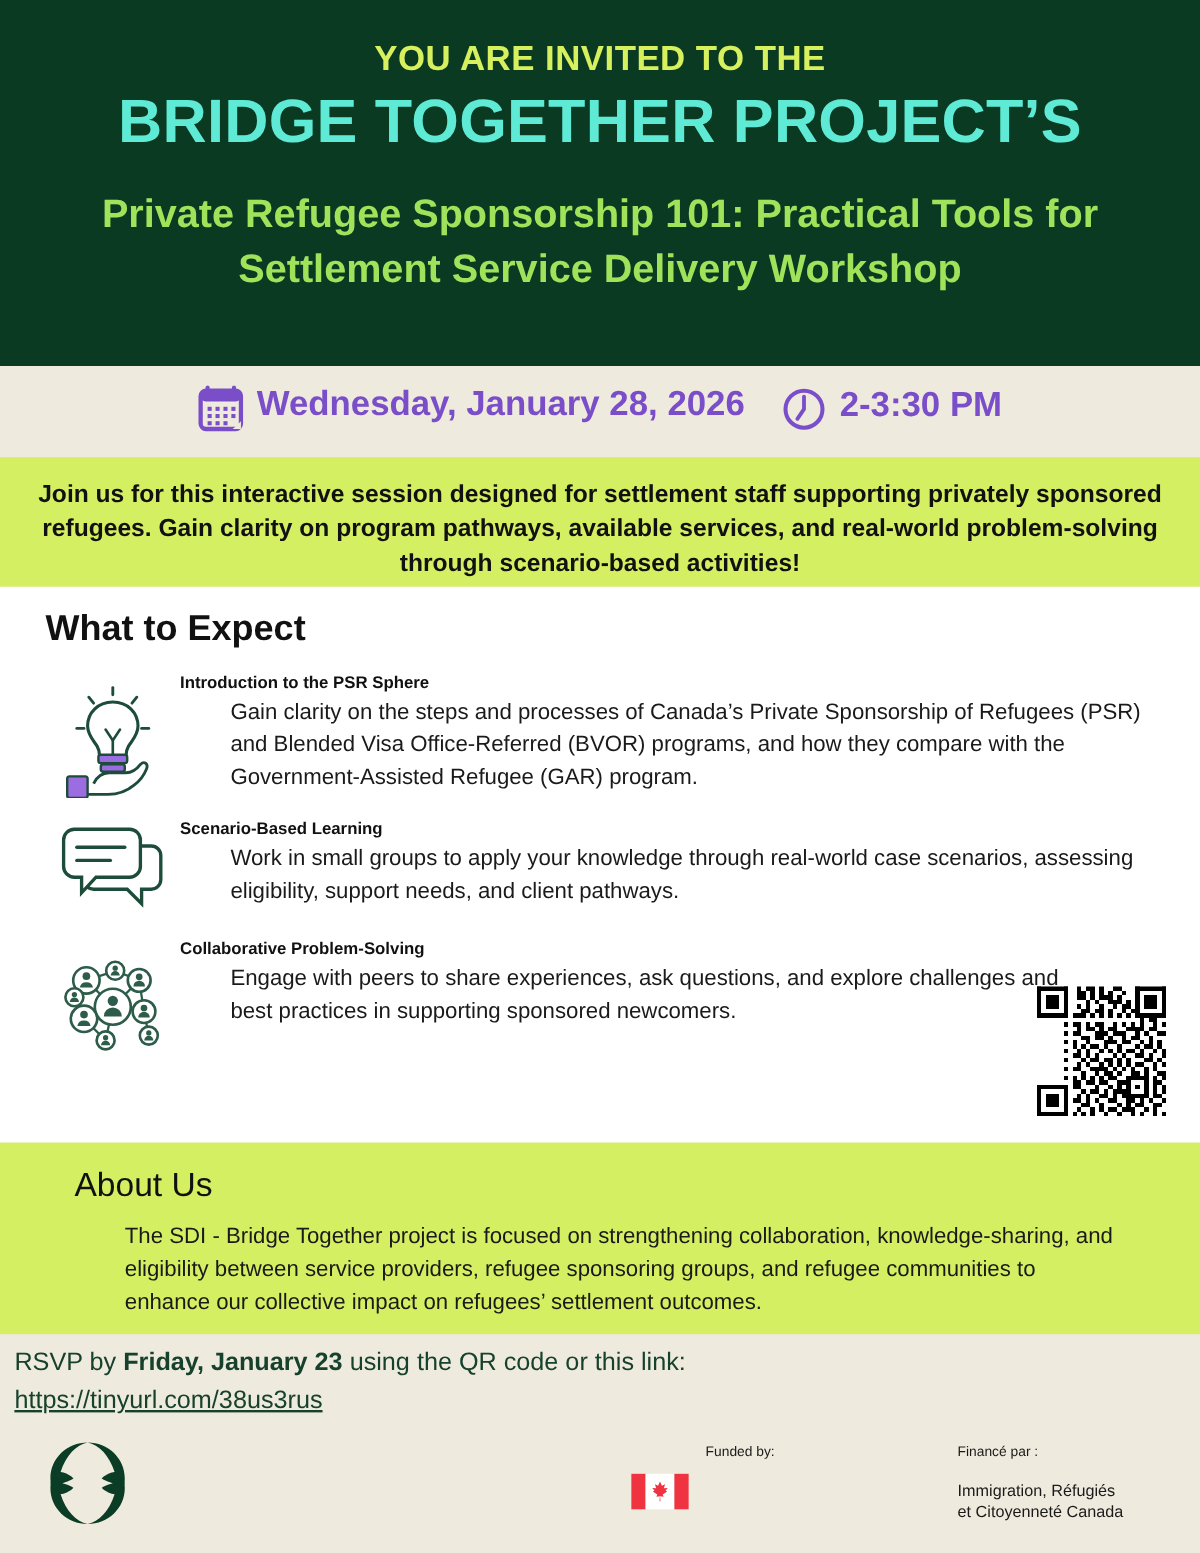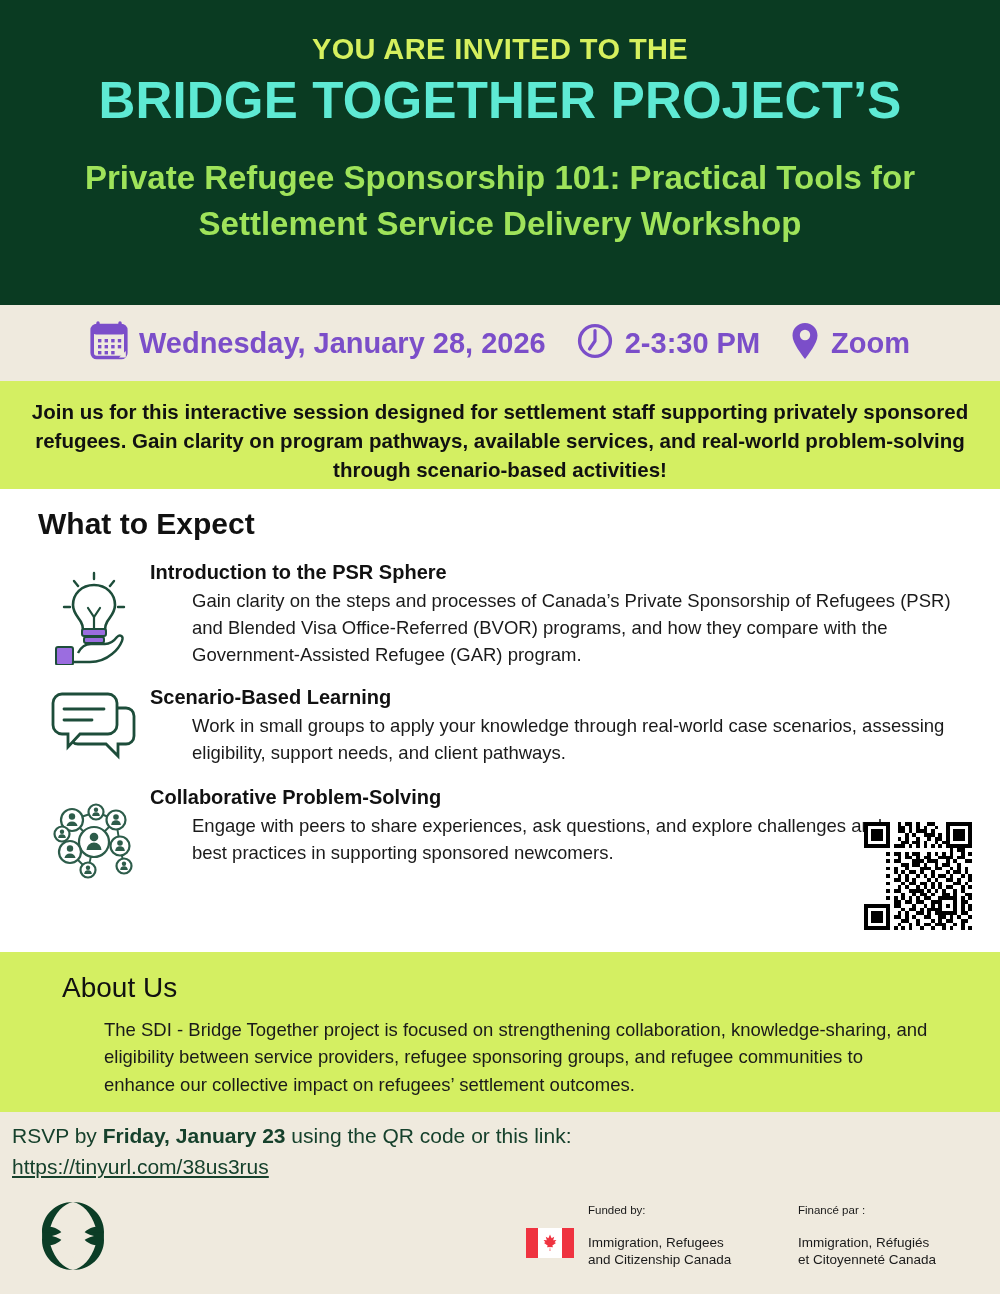--- a/index.html
+++ b/index.html
@@ -60,21 +60,20 @@
     background: #efeade;
     height: 76px;
     display: flex;
     align-items: center;
     justify-content: center;
     gap: 0;
     box-sizing: border-box;
   }
   .date-item {
     display: flex;
-    align-items: center;
     gap: 11px;
   }
   .date-item + .date-item { margin-left: 30px; }
   .date-text {
     color: #7b4ec9;
     font-size: 29px;
     font-weight: bold;
     white-space: nowrap;
   }
   .ico { display: block; }
@@ -118,21 +117,21 @@
   }
   .feat-icon {
     width: 112px;
     min-width: 112px;
     display: flex;
     justify-content: center;
     padding-top: 6px;
   }
   .feat-body { flex: 1; padding-right: 10px; }
   .feat-title {
-    font-size: 20px;
+    font-size: 14px;
     font-weight: bold;
     color: #111;
     margin: 0 0 2px 0;
     line-height: 1.3;
   }
   .feat-desc {
     font-size: 18.5px;
     color: #1a1a1a;
     line-height: 1.46;
     margin: 0;
@@ -278,29 +277,20 @@
     <div class="date-item">
       <span class="ico">
         <svg width="38" height="38" viewBox="0 0 38 38">
           <circle cx="19" cy="19" r="15.4" fill="none" stroke="#7b4ec9" stroke-width="3.4"></circle>
           <path d="M19 8.5 L19 19 L13.5 27" fill="none" stroke="#7b4ec9" stroke-width="3.2" stroke-linecap="round" stroke-linejoin="round"></path>
         </svg>
       </span>
       <span class="date-text">2-3:30 PM</span>
     </div>
 
-    <div class="date-item">
-      <span class="ico">
-        <svg width="30" height="40" viewBox="0 0 30 40">
-          <path d="M15 2 C7.8 2 2.5 7.6 2.5 14.4 C2.5 22.5 12 33.5 15 38 C18 33.5 27.5 22.5 27.5 14.4 C27.5 7.6 22.2 2 15 2 Z" fill="#7b4ec9"></path>
-          <circle cx="15" cy="14" r="5.2" fill="#efeade"></circle>
-        </svg>
-      </span>
-      <span class="date-text">Zoom</span>
-    </div>
 
   </div>
 
   <div class="intro">
     <p>Join us for this interactive session designed for settlement staff supporting privately sponsored refugees. Gain clarity on program pathways, available services, and real-world problem-solving through scenario-based activities!</p>
   </div>
 
   <div class="expect">
     <h2 class="sec-heading">What to Expect</h2>
 
@@ -645,24 +635,20 @@
       <span class="ircc-flag">
         <svg width="48" height="30" viewBox="0 0 48 30">
           <rect x="0" y="0" width="12" height="30" fill="#ef3340"></rect>
           <rect x="12" y="0" width="24" height="30" fill="#ffffff"></rect>
           <rect x="36" y="0" width="12" height="30" fill="#ef3340"></rect>
           <path d="M24 6.5 L25.6 10.2 L28.2 8.8 L27.2 12.3 L30.4 11.9 L28.6 14.2 L30 15 L26.3 17.4 L27 19.3 L24.1 18.9 L24.4 23 L23.6 23 L23.9 18.9 L21 19.3 L21.7 17.4 L18 15 L19.4 14.2 L17.6 11.9 L20.8 12.3 L19.8 8.8 L22.4 10.2 Z" fill="#ef3340"></path>
         </svg>
       </span>
       <div class="ircc-col en">
         <div class="ircc-funded">Funded by:</div>
-        <div class="ircc-body">
-          <div>Immigration, Refugees</div>
-          <div>and Citizenship Canada</div>
-        </div>
       </div>
       <div class="ircc-col fr">
         <div class="ircc-funded">Financé par :</div>
         <div class="ircc-body">
           <div>Immigration, Réfugiés</div>
           <div>et Citoyenneté Canada</div>
         </div>
       </div>
     </div>
   </div>

